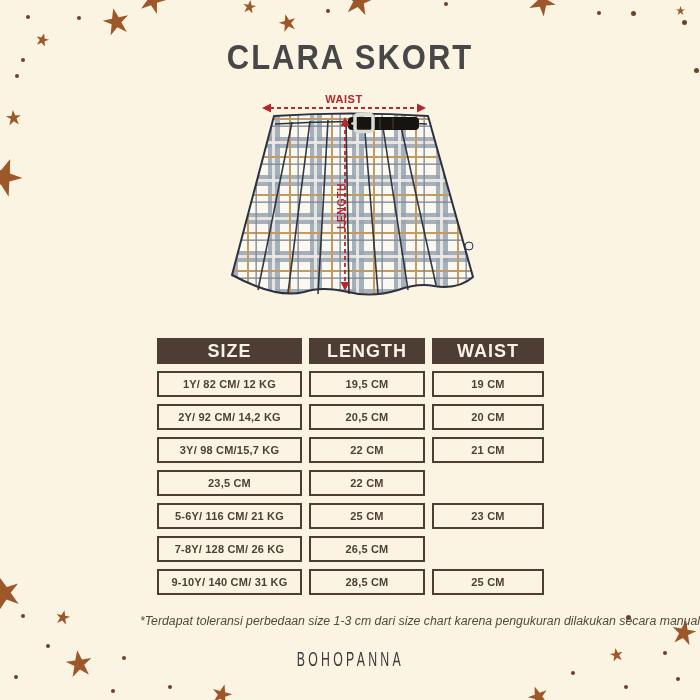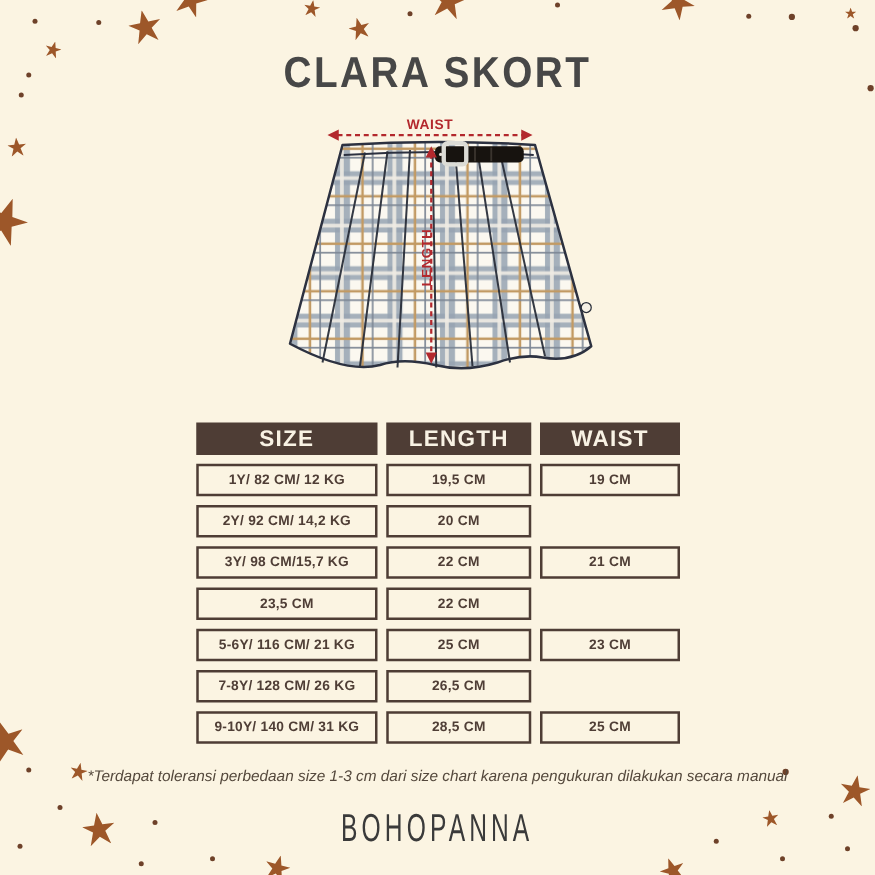--- a/index.html
+++ b/index.html
@@ -37,26 +37,26 @@
   .trow{margin-top:7px;}
   .tcell{
     border:2px solid #4E3D35;height:26px;box-sizing:border-box;
     display:flex;align-items:center;justify-content:center;
     font-size:11px;font-weight:bold;color:#4F3E36;letter-spacing:0.2px;
     background:transparent;
   }
 
   
   .footnote{
-    position:absolute;top:614px;left:0;width:700px;text-align:center;
+    position:absolute;top:614px;left:0;width:700px;text-align:right;
     font-size:12.3px;font-style:italic;color:#54483C;
   }
   .brand{
     position:absolute;top:650px;left:0;width:700px;text-align:center;
-    font-size:24px;font-weight:300;color:#3A3A3A;letter-spacing:4px;
+    font-size:15px;font-weight:300;color:#3A3A3A;letter-spacing:4px;
   }
   .brand span{display:inline-block;transform:scale(0.82,1.3);}
 </style>
 </head>
 <body>
 
 <div id="star-layer">
     <div class="star" style="left: 103px; top: 8px; width: 26px; height: 26px; transform: rotate(-12deg);"></div>
     <div class="star" style="left: 140px; top: -14px; width: 26px; height: 26px; transform: rotate(18deg);"></div>
     <div class="dot" style="left: 26px; top: 15px; width: 4px; height: 4px;"></div>
@@ -168,20 +168,21 @@
     <div class="hcell">WAIST</div>
   </div>
   <div id="table-body">
       <div class="trow">
         <div class="tcell">1Y/ 82 CM/ 12 KG</div>
         <div class="tcell">19,5 CM</div>
         <div class="tcell">19 CM</div>
       </div>
       <div class="trow">
         <div class="tcell">2Y/ 92 CM/ 14,2 KG</div>
+        <div class="tcell">20,5 CM</div>
         <div class="tcell">20 CM</div>
       </div>
       <div class="trow">
         <div class="tcell">3Y/ 98 CM/15,7 KG</div>
         <div class="tcell">22 CM</div>
         <div class="tcell">21 CM</div>
       </div>
       <div class="trow">
         <div class="tcell">23,5 CM</div>
         <div class="tcell">22 CM</div>

